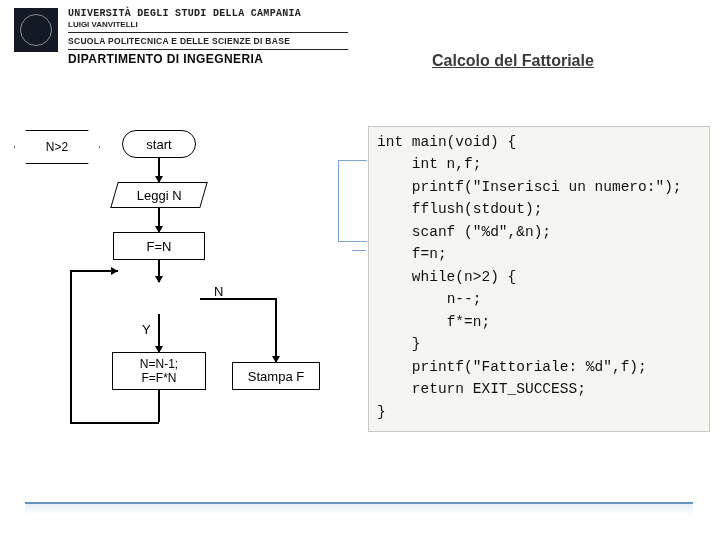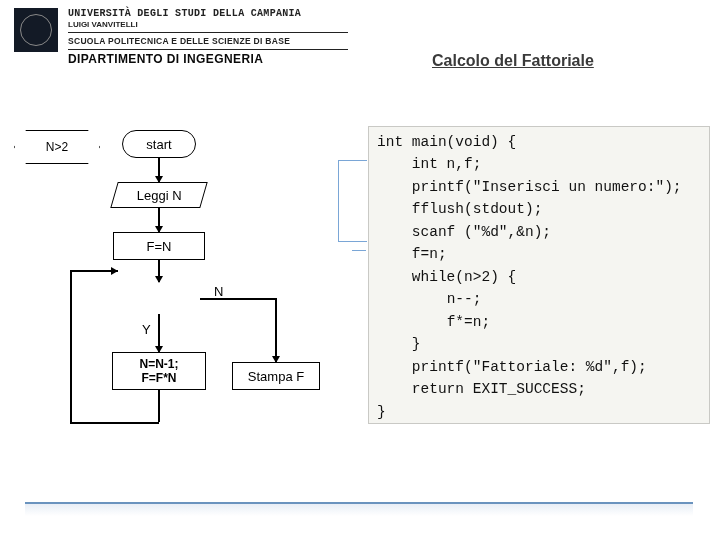--- a/index.html
+++ b/index.html
@@ -135,21 +135,20 @@
     display:flex;align-items:center;justify-content:center;
     font-size:12px;
   }
   .fc-update {
     width: 92px;
     height: 36px;
     top: 222px;
     left: 98px;
     font-size: 12px;
     line-height: 1.2;
-    font-weight: bold;
   }
   .fc-stampa {
     border-radius: 0;
     width: 86px;
     height: 26px;
     top: 232px;
     left: 218px;
   }
   .fc-label {
     position: absolute;
@@ -181,21 +180,21 @@
     position: absolute;
     top: 126px;
     left: 368px;
     width: 326px;
     background: #f5f5f1;
     border: 1px solid #c9c9c5;
     font-family: "Courier New", monospace;
     font-size: 14.5px;
     line-height: 1.55;
     color: #111;
-    padding: 4px 6px 0 8px;
+    padding: 4px 6px 8px 8px;
     white-space: pre-wrap;
   }
   .conn {
     position:absolute;
     border:1px solid #7aa6d6;
   }
   .footer-bar {
     position:absolute;
     left: 25px;
     bottom: 24px;

